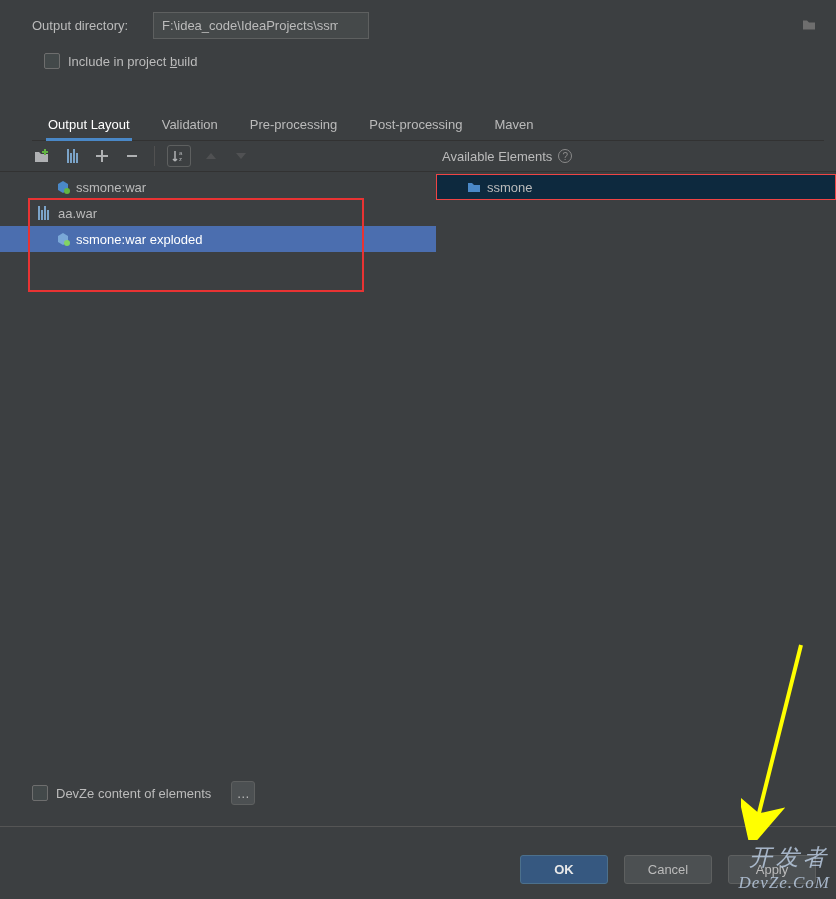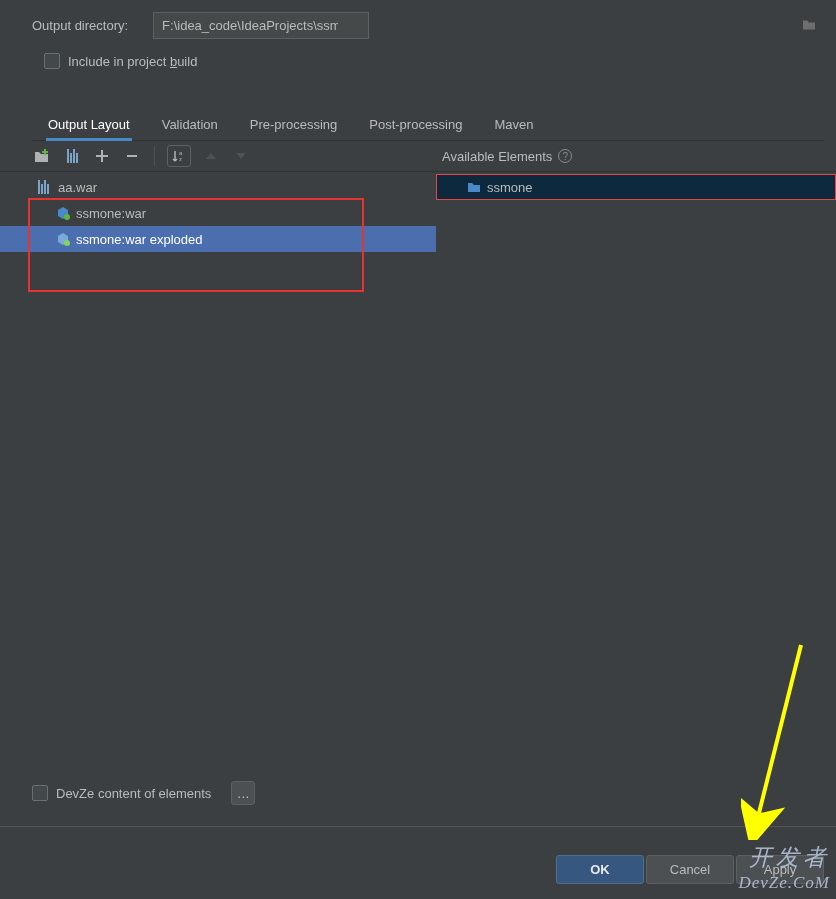--- a/index.html
+++ b/index.html
@@ -214,22 +214,22 @@
     }
     .bottom-bar {
       position: absolute;
       bottom: 0;
       left: 0;
       right: 0;
       height: 60px;
       display: flex;
       align-items: center;
       justify-content: flex-end;
-      gap: 2px;
-      padding-right: 12px;
+      gap: 16px;
+      padding-right: 20px;
     }
     .btn {
       min-width: 88px;
       padding: 6px 16px;
       background: #4c5052;
       border: 1px solid #5e6060;
       color: #bbbbbb;
       border-radius: 3px;
       text-align: center;
       cursor: pointer;
@@ -340,40 +340,40 @@
     </div>
   </div>
   <div class="available-header">
     <span>Available Elements</span>
     <div class="help-circle">?</div>
   </div>
 </div>
 
 <div class="main-content">
   <div class="left-tree">
+    <div class="tree-item child">
+      <div class="artifact-icon">
+        <svg width="14" height="14" viewBox="0 0 14 14">
+            <path d="M7 1l5 3v6l-5 3-5-3V4z" fill="#4a88c7"></path>
+            <circle cx="11" cy="11" r="3" fill="#62b543"></circle>
+          </svg>
+      </div>
+      <span>ssmone:war</span>
+    </div>
     <div class="tree-item">
       <div class="archive-icon">
         <div class="jar-bars">
             <div class="jar-bar" style="height:14px"></div>
             <div class="jar-bar" style="height:10px"></div>
             <div class="jar-bar" style="height:14px"></div>
             <div class="jar-bar" style="height:10px"></div>
           </div>
       </div>
       <span>aa.war</span>
     </div>
-    <div class="tree-item child">
-      <div class="artifact-icon">
-        <svg width="14" height="14" viewBox="0 0 14 14">
-            <path d="M7 1l5 3v6l-5 3-5-3V4z" fill="#4a88c7"></path>
-            <circle cx="11" cy="11" r="3" fill="#62b543"></circle>
-          </svg>
-      </div>
-      <span>ssmone:war</span>
-    </div>
     <div class="tree-item child selected">
       <div class="artifact-icon">
         <svg width="14" height="14" viewBox="0 0 14 14">
             <path d="M7 1l5 3v6l-5 3-5-3V4z" fill="#7aa8d8"></path>
             <circle cx="11" cy="11" r="3" fill="#82d563"></circle>
           </svg>
       </div>
       <span>ssmone:war exploded</span>
     </div>
     <div class="red-box"></div>

